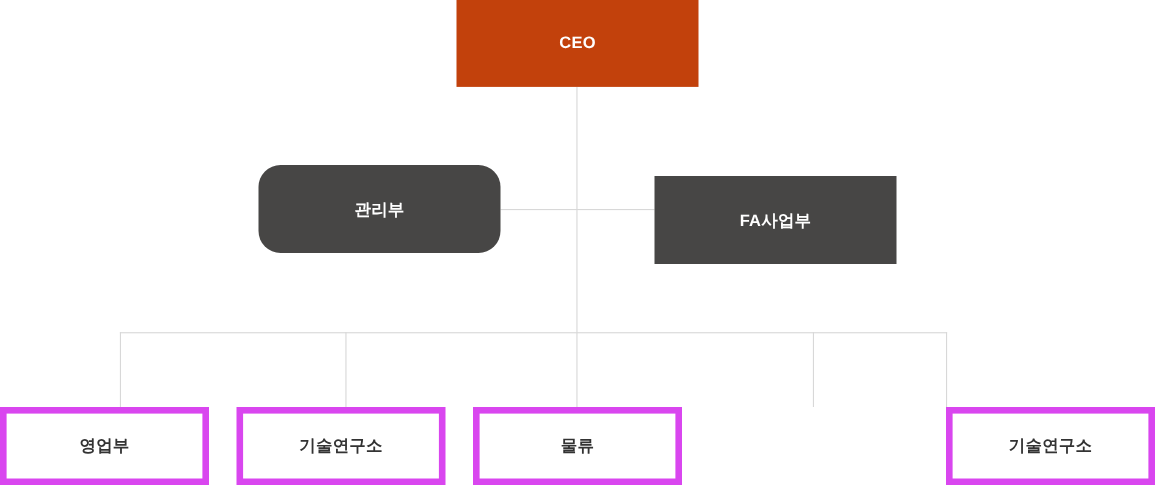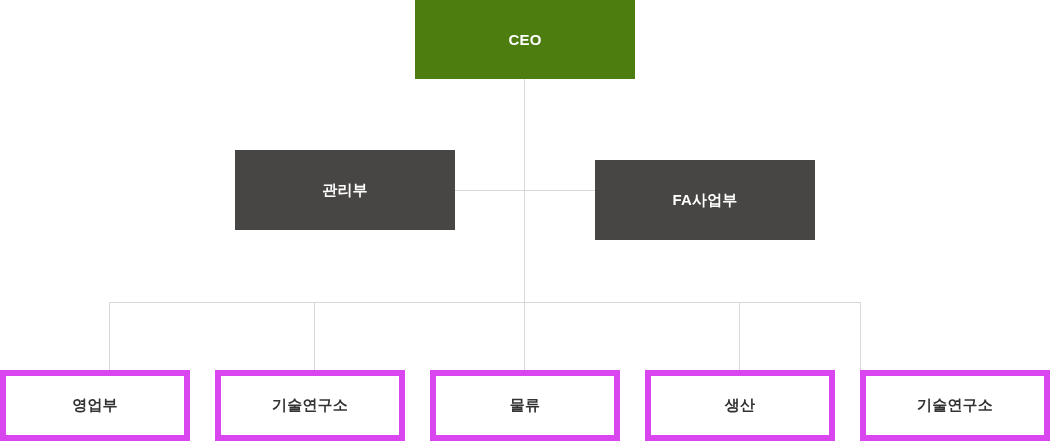--- a/index.html
+++ b/index.html
@@ -25,32 +25,33 @@
     justify-content: center;
     font-size: 15px;
     font-weight: bold;
     letter-spacing: 0.2px;
   }
   .node-ceo {
     left: 415px;
     top: 0px;
     width: 220px;
     height: 79px;
-    background: #4d7c0f;
+    background: #c2410c;
     color: #ffffff;
   }
   .node-dept {
     height: 80px;
     background: #474645;
     color: #ffffff;
   }
   .node-admin {
     left: 235px;
     top: 150px;
     width: 220px;
+    border-radius: 20px;
   }
   .node-fa {
     left: 595px;
     top: 160px;
     width: 220px;
   }
   .node-team {
     top: 370px;
     height: 71px;
     background: #ffffff;
@@ -92,20 +93,17 @@
 
   <div class="node node-team" style="left:0px; width:190px;">
     <span>영업부</span>
   </div>
   <div class="node node-team" style="left:215px; width:190px;">
     <span>기술연구소</span>
   </div>
   <div class="node node-team" style="left:430px; width:190px;">
     <span>물류</span>
   </div>
-  <div class="node node-team" style="left:645px; width:190px;">
-    <span>생산</span>
-  </div>
   <div class="node node-team" style="left:860px; width:190px;">
     <span>기술연구소</span>
   </div>
 
 </div>
 
 </body></html>

